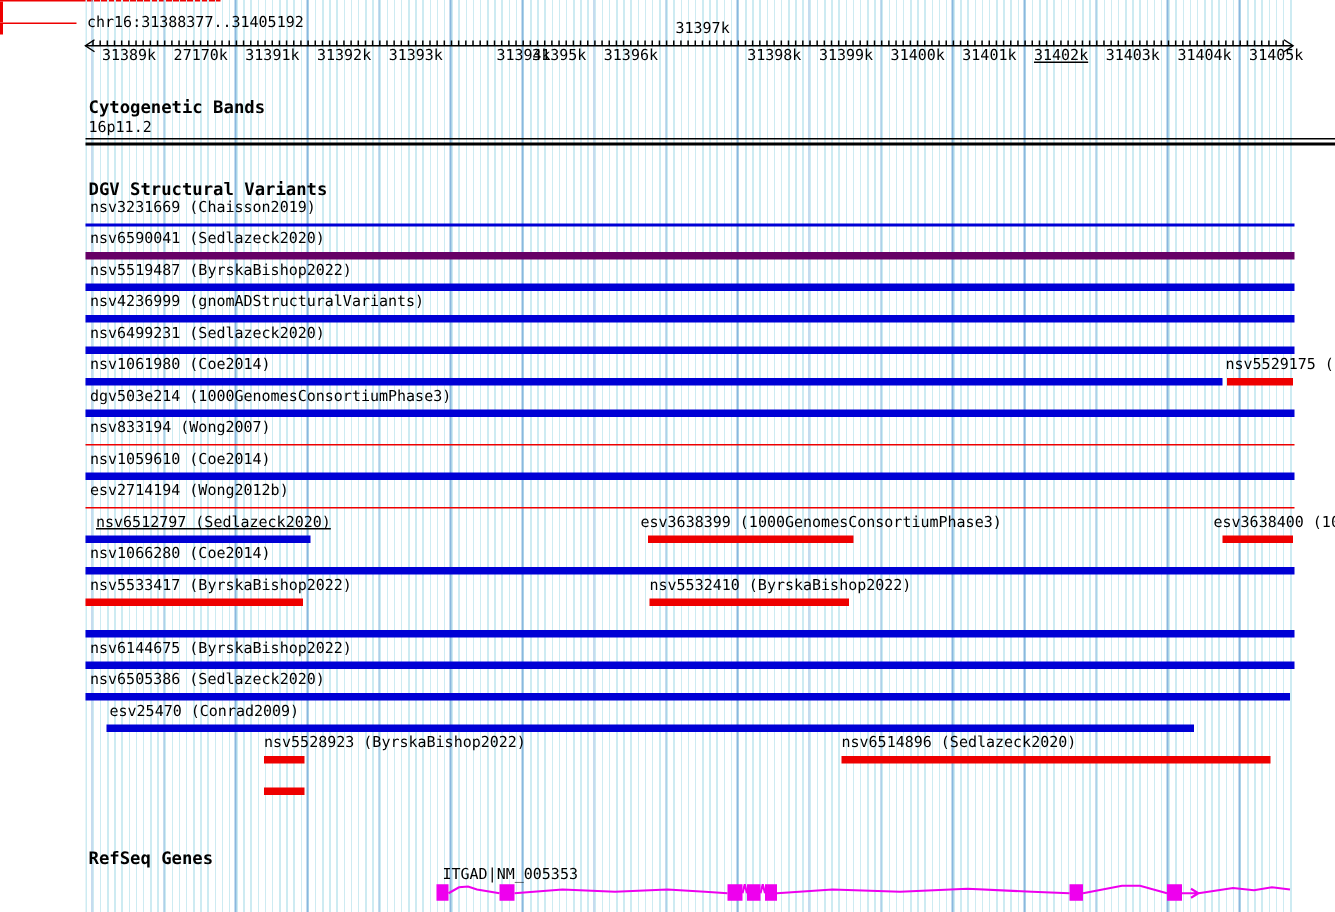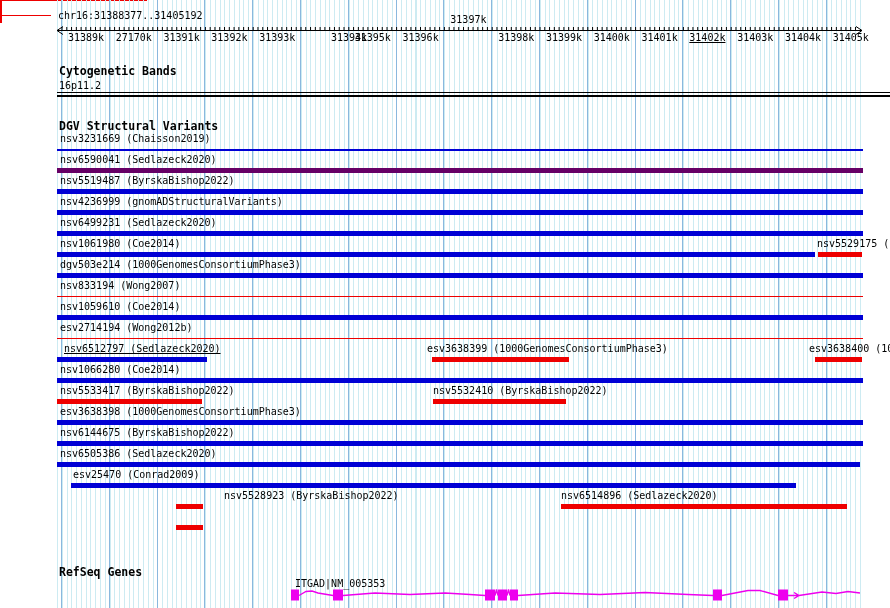--- a/index.html
+++ b/index.html
@@ -267,29 +267,28 @@
       <div class="mono-label" style="left: 809px; top: 344px;">esv3638400 (10</div>
       <div style="left: 811px; top: 359px; width: 51px; height: 1px; background: rgb(238, 0, 0);"></div>
       <div style="left: 811px; top: 356px; width: 1.5px; height: 7px; background: rgb(238, 0, 0);"></div>
       <div class="bar" style="left: 815px; top: 357px; width: 47px; height: 5px; background: rgb(238, 0, 0);"></div>
       <div class="mono-label" style="left: 60px; top: 365px;">nsv1066280 (Coe2014)</div>
       <div class="bar" style="left: 57px; top: 378px; width: 806px; height: 5px; background: rgb(0, 0, 213);"></div>
       <div class="mono-label" style="left: 60px; top: 386px;">nsv5533417 (ByrskaBishop2022)</div>
       <div class="bar" style="left: 57px; top: 399px; width: 145px; height: 5px; background: rgb(238, 0, 0);"></div>
       <div class="mono-label" style="left: 433px; top: 386px;">nsv5532410 (ByrskaBishop2022)</div>
       <div class="bar" style="left: 433px; top: 399px; width: 133px; height: 5px; background: rgb(238, 0, 0);"></div>
-      <div class="mono-label" style="left: 60px; top: 407px;">esv3638398 (1000GenomesConsortiumPhase3)</div>
       <div class="bar" style="left: 57px; top: 420px; width: 806px; height: 5px; background: rgb(0, 0, 213);"></div>
       <div class="mono-label" style="left: 60px; top: 428px;">nsv6144675 (ByrskaBishop2022)</div>
       <div class="bar" style="left: 57px; top: 441px; width: 806px; height: 5px; background: rgb(0, 0, 213);"></div>
       <div class="mono-label" style="left: 60px; top: 449px;">nsv6505386 (Sedlazeck2020)</div>
       <div class="bar" style="left: 57px; top: 462px; width: 803px; height: 5px; background: rgb(0, 0, 213);"></div>
       <div class="mono-label" style="left: 73px; top: 470px; text-align: right;">esv25470 (Conrad2009)</div>
       <div class="bar" style="left: 71px; top: 483px; width: 725px; height: 5px; background: rgb(0, 0, 213);"></div>
-      <div class="mono-label" style="left: 176px; top: 491px; padding-left: 48px;">nsv5528923 (ByrskaBishop2022)</div>
+      <div class="mono-label" style="left: 176px; top: 491px;">nsv5528923 (ByrskaBishop2022)</div>
       <div class="bar" style="left: 176px; top: 504px; width: 27px; height: 5px; background: rgb(238, 0, 0);"></div>
       <div class="mono-label" style="left: 561px; top: 491px;">nsv6514896 (Sedlazeck2020)</div>
       <div class="bar" style="left: 561px; top: 504px; width: 286px; height: 5px; background: rgb(238, 0, 0);"></div>
       <div class="bar" style="left: 176px; top: 525px; width: 27px; height: 5px; background: rgb(238, 0, 0);"></div>
     </div>
 
   <div class="section-title" style="left:59px;top:566px;">RefSeq Genes</div>
   <div class="mono-label" id="gene-label" style="top: 579px; left: 295px;">ITGAD|NM_005353</div>
   <svg id="gene-svg" width="890" height="22" style="left:0;top:585px;">
       <path d="M299 10.5 L306 6.5 L312 6 L318 8 L333 10.5 M343 10.5 L375 8 L410 9.5 L445 8 L470 9.5 L485 10.5 M495 10.5 L496.5 4.5 L498 10.5 M507 10.5 L508.5 4.5 L510 10.5 M518 10.5 L555 8 L600 9.5 L645 7.5 L688 9.5 L713 10.5 M722 10.5 L748 5.5 L760 5.5 L778 10.5 M788 10.5 L798 10.5 M794 7.5 L799 10.5 L794 13.5 M799 10.5 L822 7 L836 8.5 L848 6.5 L860 8" fill="none" stroke="#ee00ee" stroke-width="1.4"></path>

